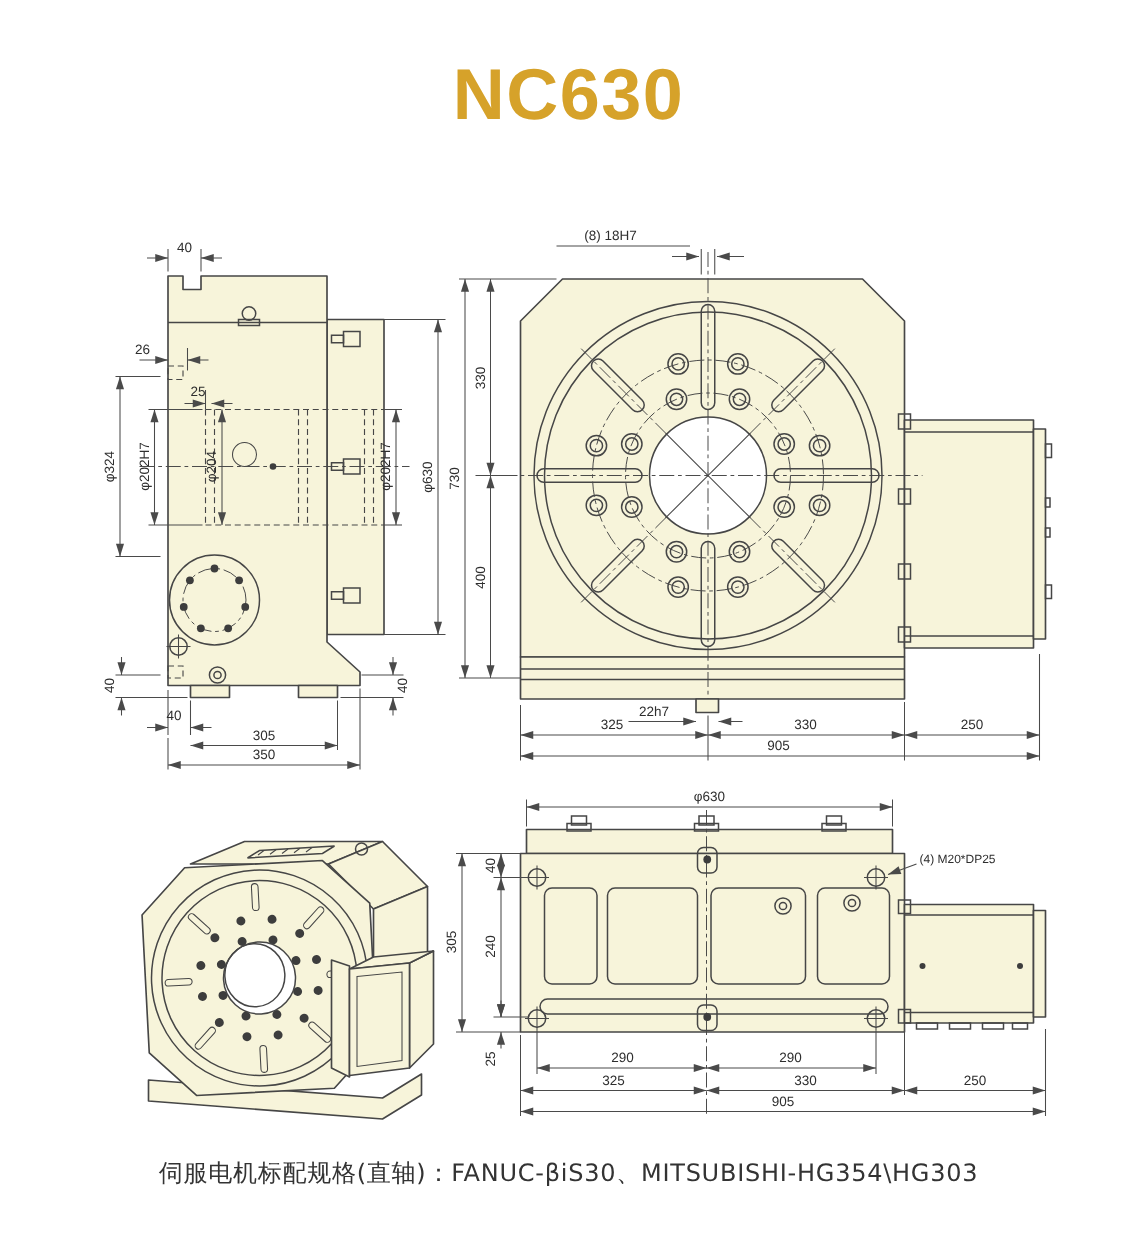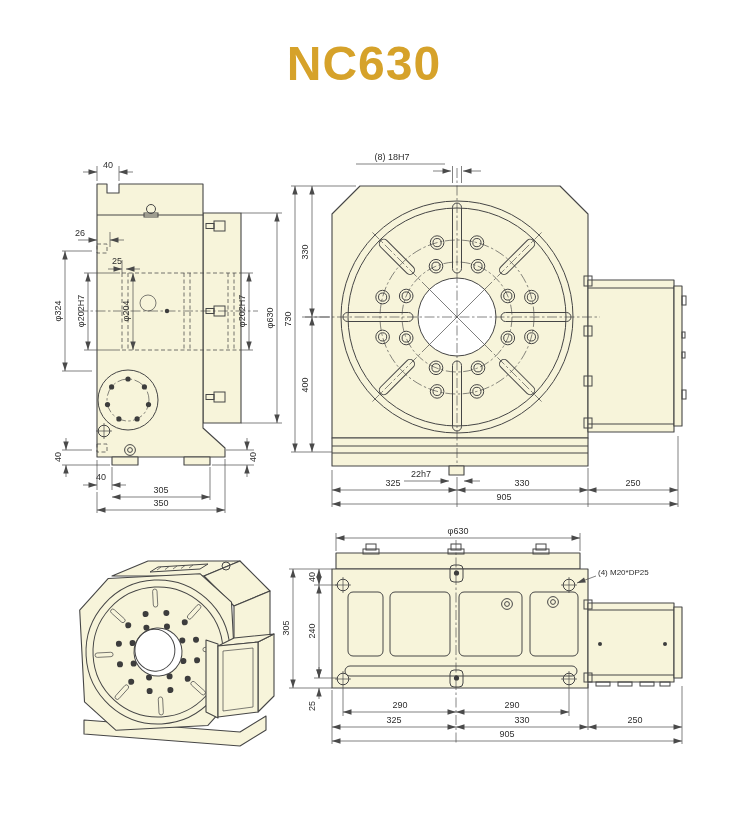--- a/index.html
+++ b/index.html
@@ -1,17 +1,17 @@
 <!DOCTYPE html>
 <html style="--accent: #D6A22A; --part-fill: #F7F4DA; --line: #464646;"><head>
 <meta charset="utf-8">
 <style>
   html,body{margin:0;padding:0;background:#fff;}
   .page{position:relative;width:728px;height:838px;background:#fff;overflow:hidden;
-        font-family:"Liberation Sans",sans-serif;}
+        font-family:"Liberation Sans",sans-serif;margin-left:15px;}
   .title{position:absolute;left:0;right:0;top:36px;text-align:center;
          font-size:48px;font-weight:bold;letter-spacing:1px;
          color:var(--accent,#D6A22A);}
   .footer{position:absolute;left:0;right:0;top:772px;text-align:center;
           font-size:16px;color:#333;letter-spacing:.5px;
           font-family:"DejaVu Sans","Liberation Sans",sans-serif;}
   svg.drawing{position:absolute;left:0;top:0;}
   .part{fill:var(--part-fill,#F7F4DA);stroke:var(--line,#464646);stroke-width:1.1;stroke-linejoin:round;}
   .ln{fill:none;stroke:var(--line,#464646);stroke-width:1;}
   .thin{fill:none;stroke:var(--line,#464646);stroke-width:.7;}
@@ -408,13 +408,14 @@
       <g>
         <path class="part" d="M206,640 L218,644 L218,718 L206,712 Z"></path>
         <path class="part" d="M258,642 L274,634 L274,696 L258,712 Z"></path>
         <path class="part" d="M218,646 L258,642 L274,634 L234,638 Z"></path>
         <path class="part" d="M218,646 L258,642 L258,712 L218,717 Z"></path>
         <path class="thin" d="M223,651 L253,648 L253,707 L223,711 Z"></path>
       </g>
     </g>
   </svg>
 
+  <div class="footer">伺服电机标配规格(直轴)：FANUC-βiS30、MITSUBISHI-HG354\HG303</div>
 </div>
 
 </body></html>

